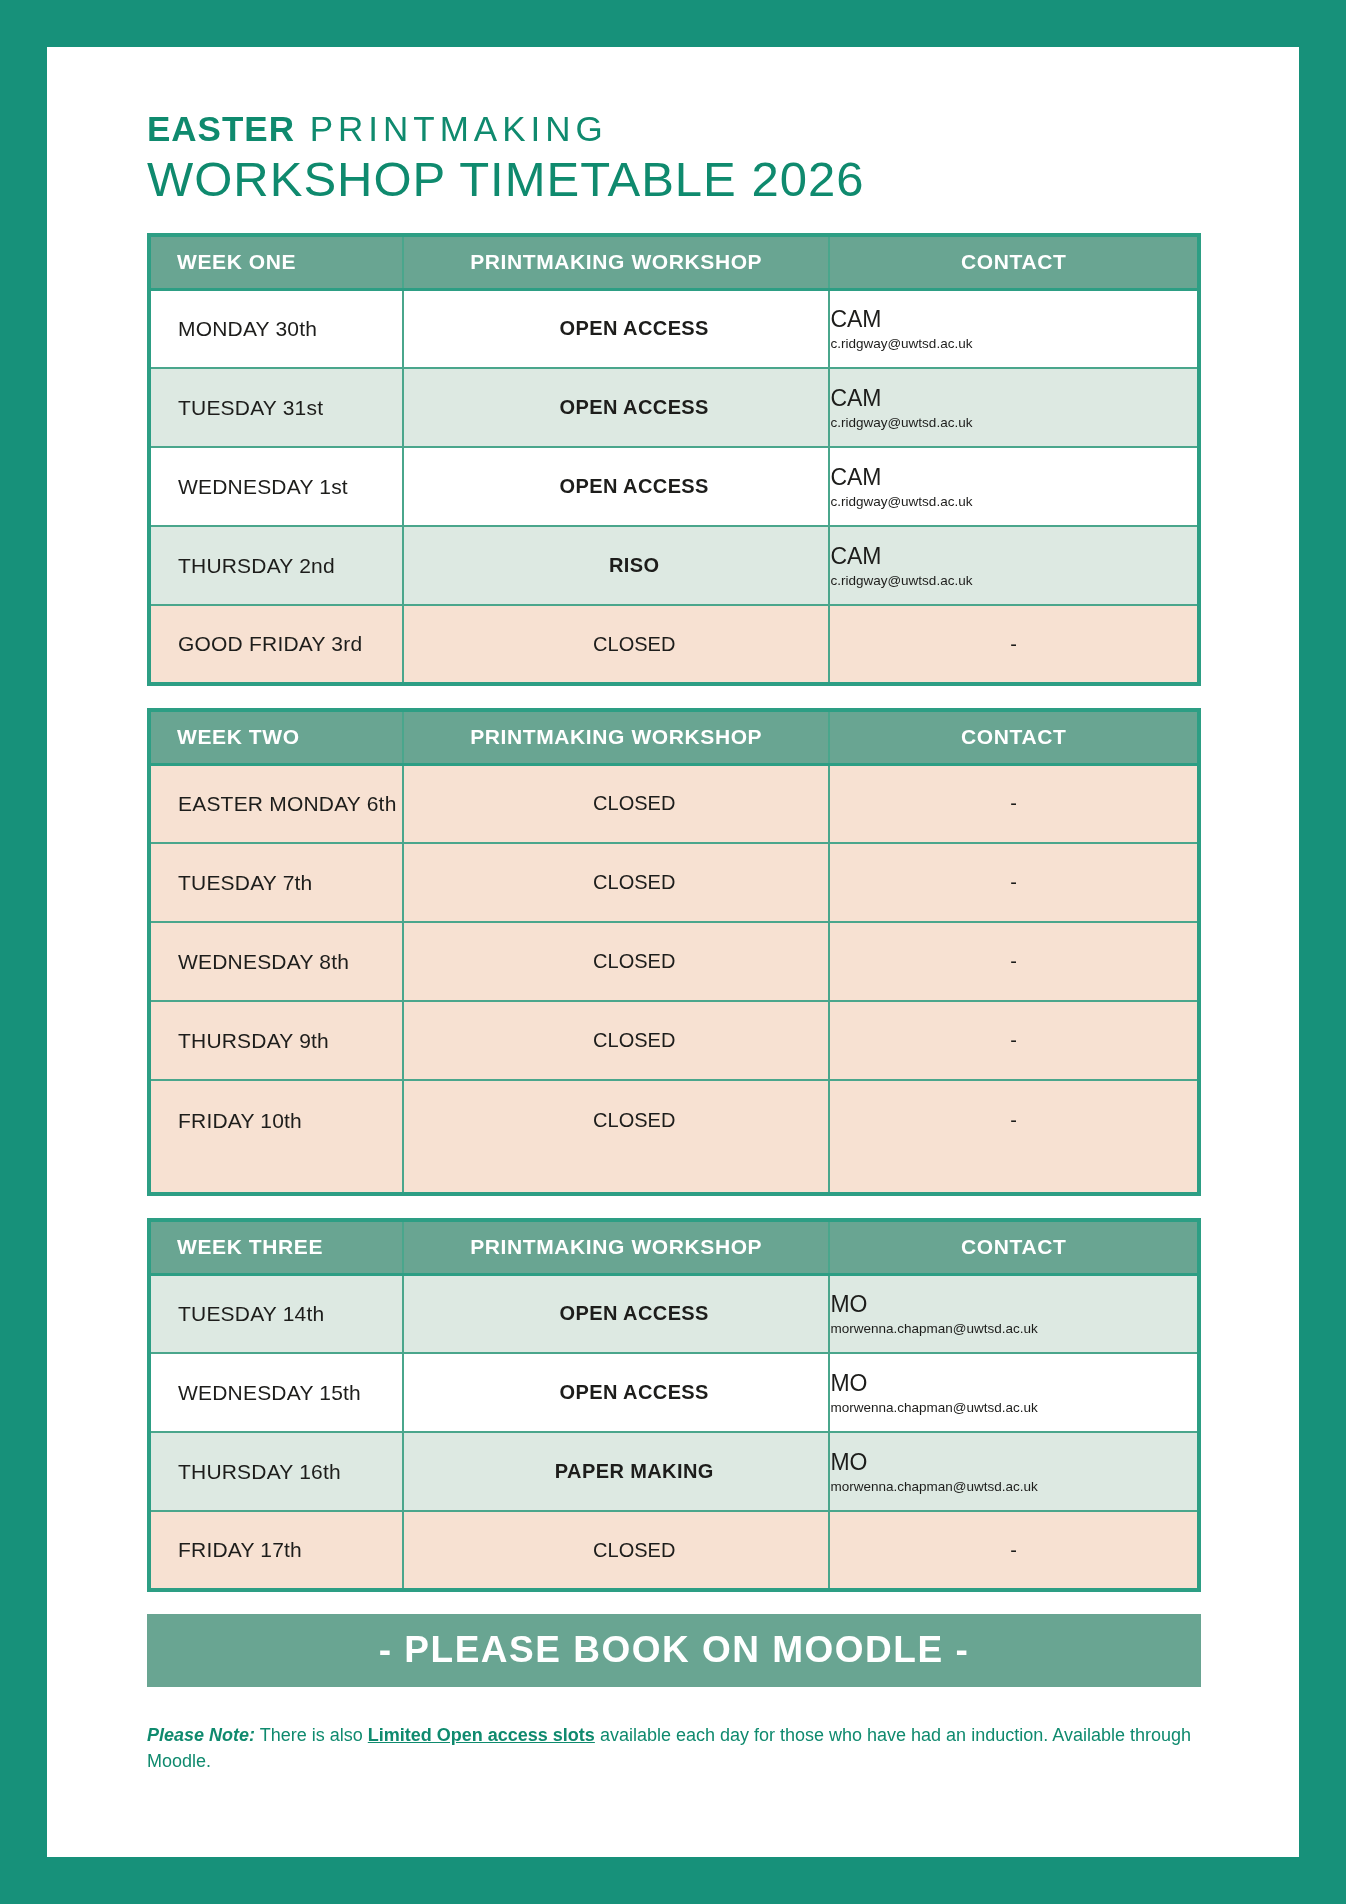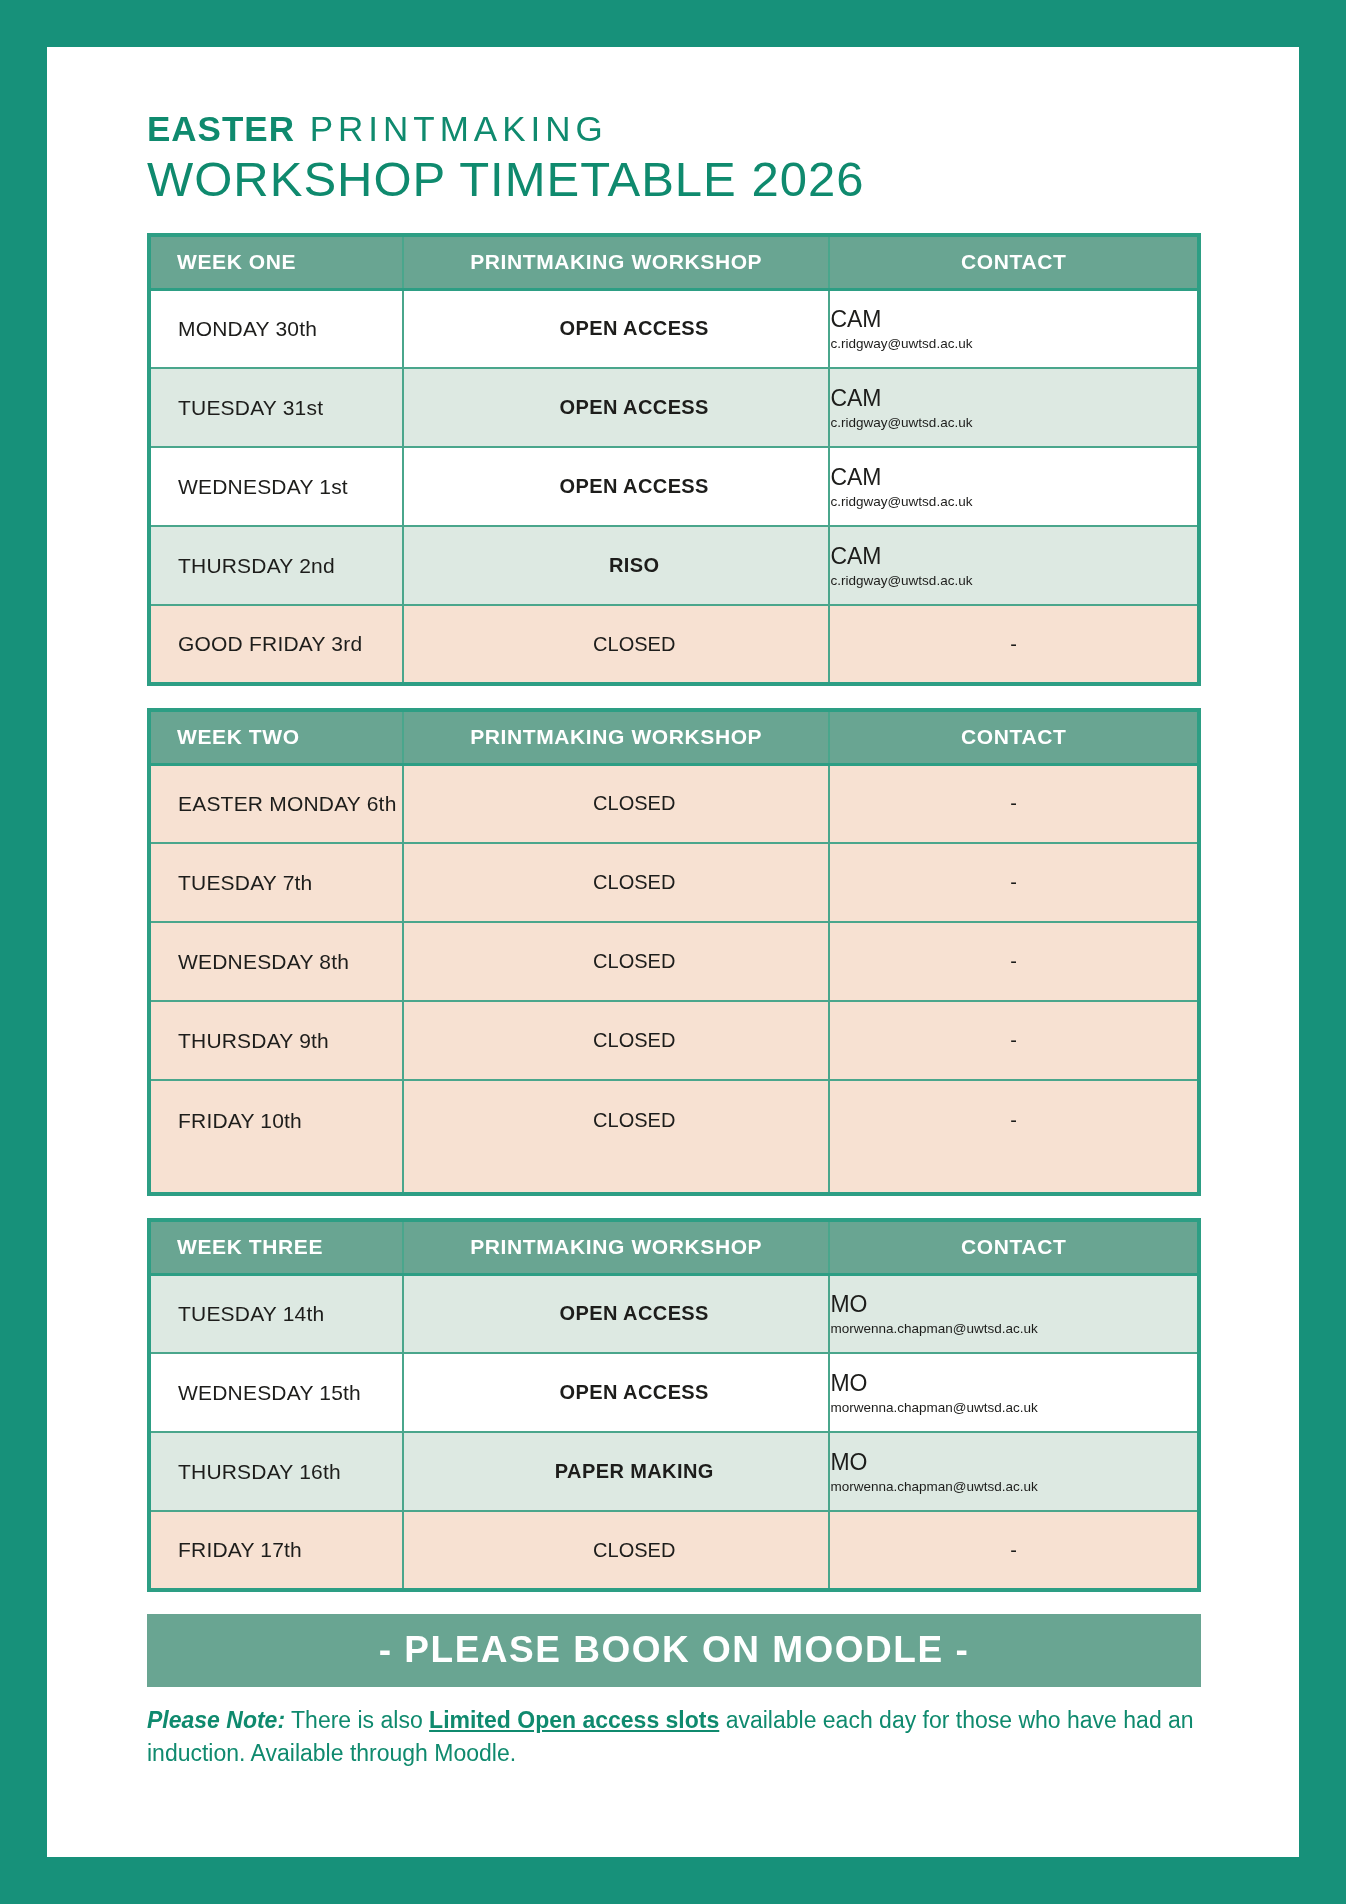--- a/index.html
+++ b/index.html
@@ -125,23 +125,23 @@
     background:var(--header-bg);
     color:#ffffff;
     text-align:center;
     font-size:37px;
     font-weight:800;
     letter-spacing:1.5px;
     padding:15px 0 16px 0;
   }
   
   .note{
-    margin-top:17px;
+    margin-top:36px;
     color:var(--accent);
-    font-size:23px;
+    font-size:18px;
     line-height:1.42;
   }
   .note .lead{
     font-weight:800;
     font-style:italic;
   }
   .note .link{
     font-weight:800;
     text-decoration:underline;
   }

